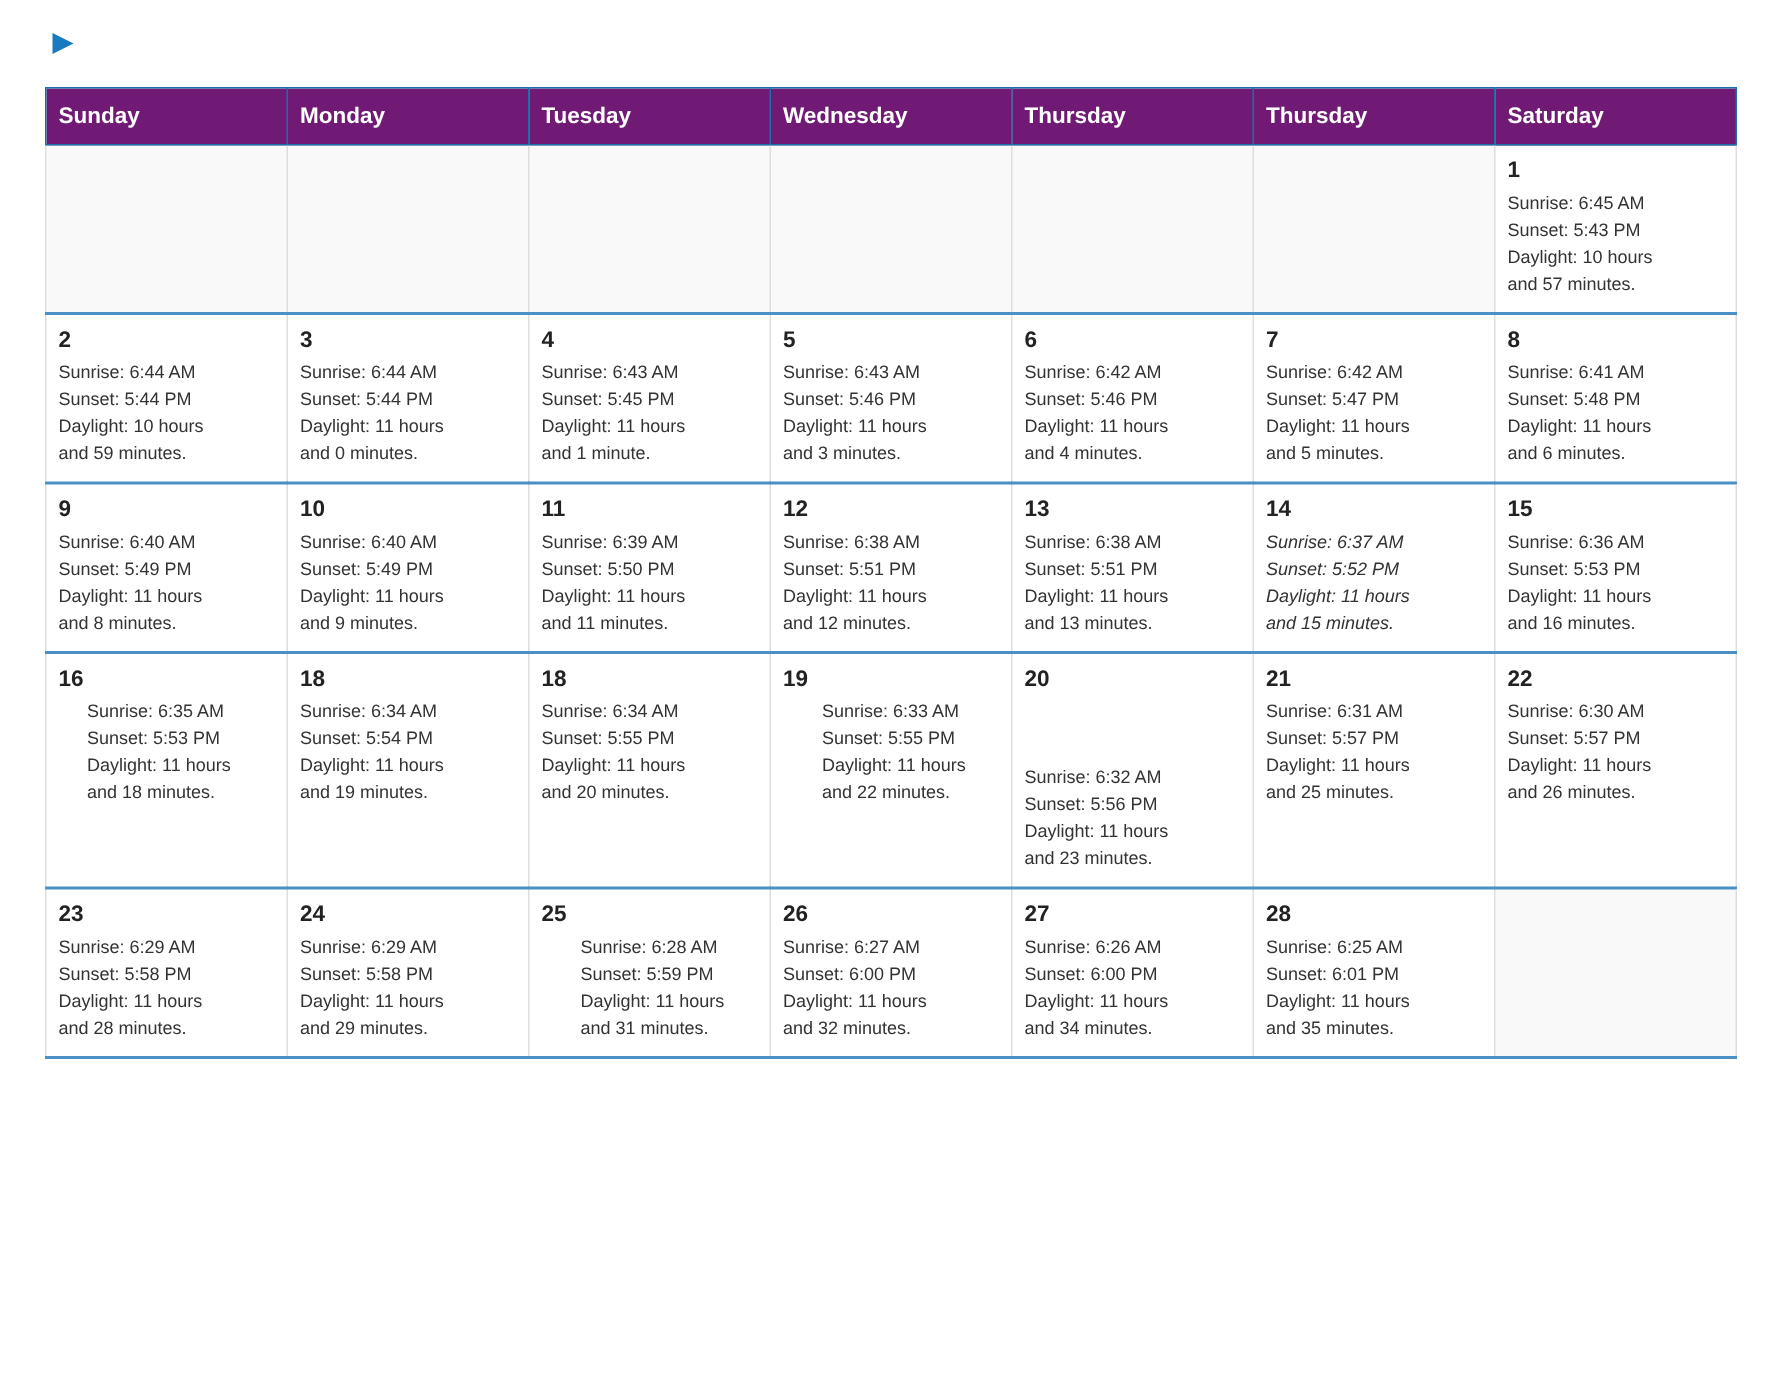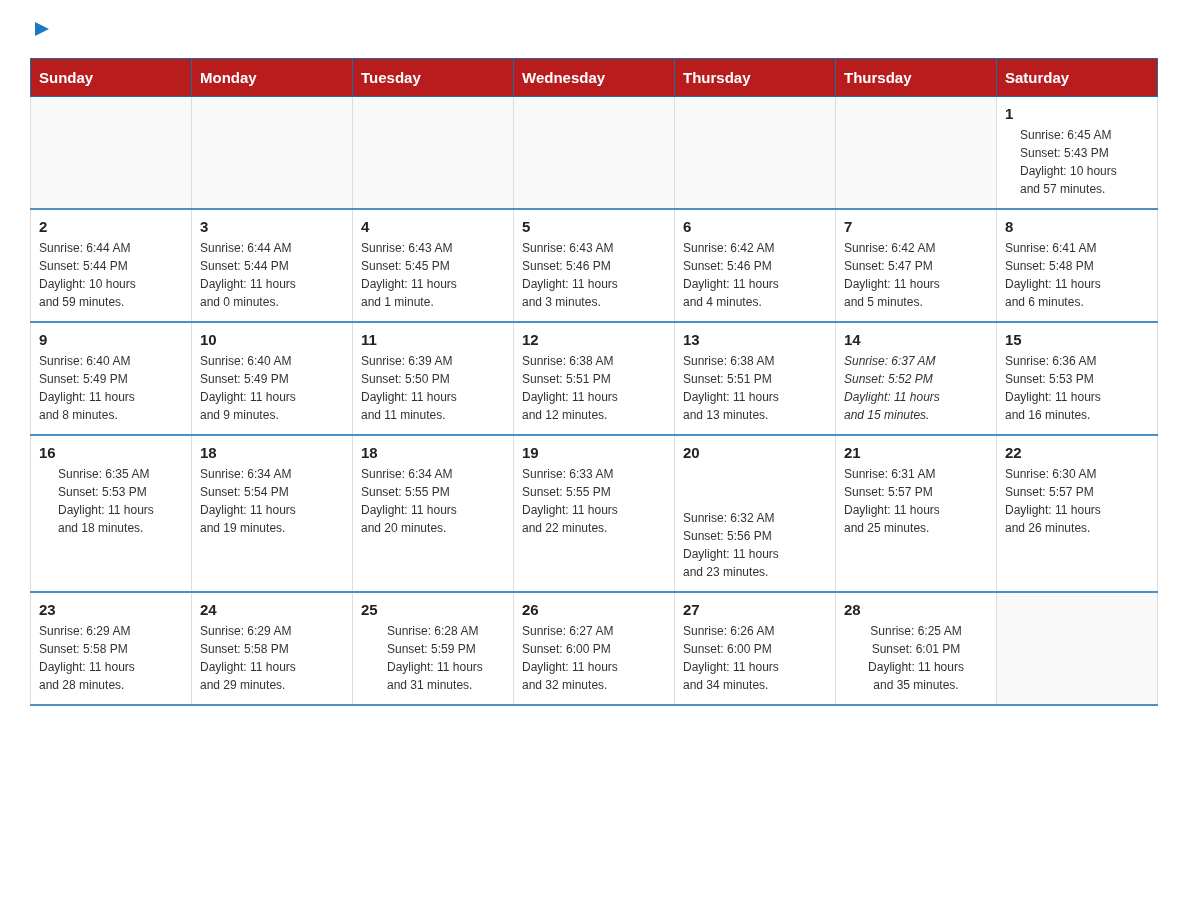--- a/index.html
+++ b/index.html
@@ -28,21 +28,21 @@
     .location {
       font-size: 20px;
       color: #444;
       margin-top: 4px;
     }
     .calendar {
       width: 100%;
       border-collapse: collapse;
     }
     .calendar thead tr {
-      background-color: #b91c1c;
+      background-color: #701a75;
     }
     .calendar thead th {
       color: #fff;
       font-size: 15px;
       font-weight: 600;
       padding: 10px 8px;
       text-align: left;
       border: 1px solid #1a6fa8;
     }
     .calendar tbody tr {
@@ -130,21 +130,21 @@
   <tbody id="calendar-body">
   <tr>
         <td class="empty-cell"></td>
         <td class="empty-cell"></td>
         <td class="empty-cell"></td>
         <td class="empty-cell"></td>
         <td class="empty-cell"></td>
         <td class="empty-cell"></td>
         <td>
           <span class="day-number">1</span>
-          <div class="day-info" style="white-space: pre-line; margin-left: 15px;">Sunrise: 6:45 AM
+          <div class="day-info" style="white-space: pre-line;">Sunrise: 6:45 AM
 Sunset: 5:43 PM
 Daylight: 10 hours
 and 57 minutes.</div>
         </td>
       </tr>
       <tr>
         <td>
           <span class="day-number">2</span>
           <div class="day-info" style="white-space: pre-line;">Sunrise: 6:44 AM
 Sunset: 5:44 PM
@@ -262,21 +262,21 @@
         </td>
         <td>
           <span class="day-number">18</span>
           <div class="day-info" style="white-space: pre-line;">Sunrise: 6:34 AM
 Sunset: 5:55 PM
 Daylight: 11 hours
 and 20 minutes.</div>
         </td>
         <td>
           <span class="day-number">19</span>
-          <div class="day-info" style="white-space: pre-line;">Sunrise: 6:33 AM
+          <div class="day-info" style="white-space: pre-line; margin-left: 26px;">Sunrise: 6:33 AM
 Sunset: 5:55 PM
 Daylight: 11 hours
 and 22 minutes.</div>
         </td>
         <td>
           <span class="day-number">20</span>
           <div class="day-info" style="white-space: pre-line; margin-top: 48px;">Sunrise: 6:32 AM
 Sunset: 5:56 PM
 Daylight: 11 hours
 and 23 minutes.</div>
@@ -327,21 +327,21 @@
         </td>
         <td>
           <span class="day-number">27</span>
           <div class="day-info" style="white-space: pre-line;">Sunrise: 6:26 AM
 Sunset: 6:00 PM
 Daylight: 11 hours
 and 34 minutes.</div>
         </td>
         <td>
           <span class="day-number">28</span>
-          <div class="day-info" style="white-space: pre-line; text-align: center;">Sunrise: 6:25 AM
+          <div class="day-info" style="white-space: pre-line;">Sunrise: 6:25 AM
 Sunset: 6:01 PM
 Daylight: 11 hours
 and 35 minutes.</div>
         </td>
         <td class="empty-cell"></td>
       </tr>
     </tbody>
 </table>
 
 </body></html>

